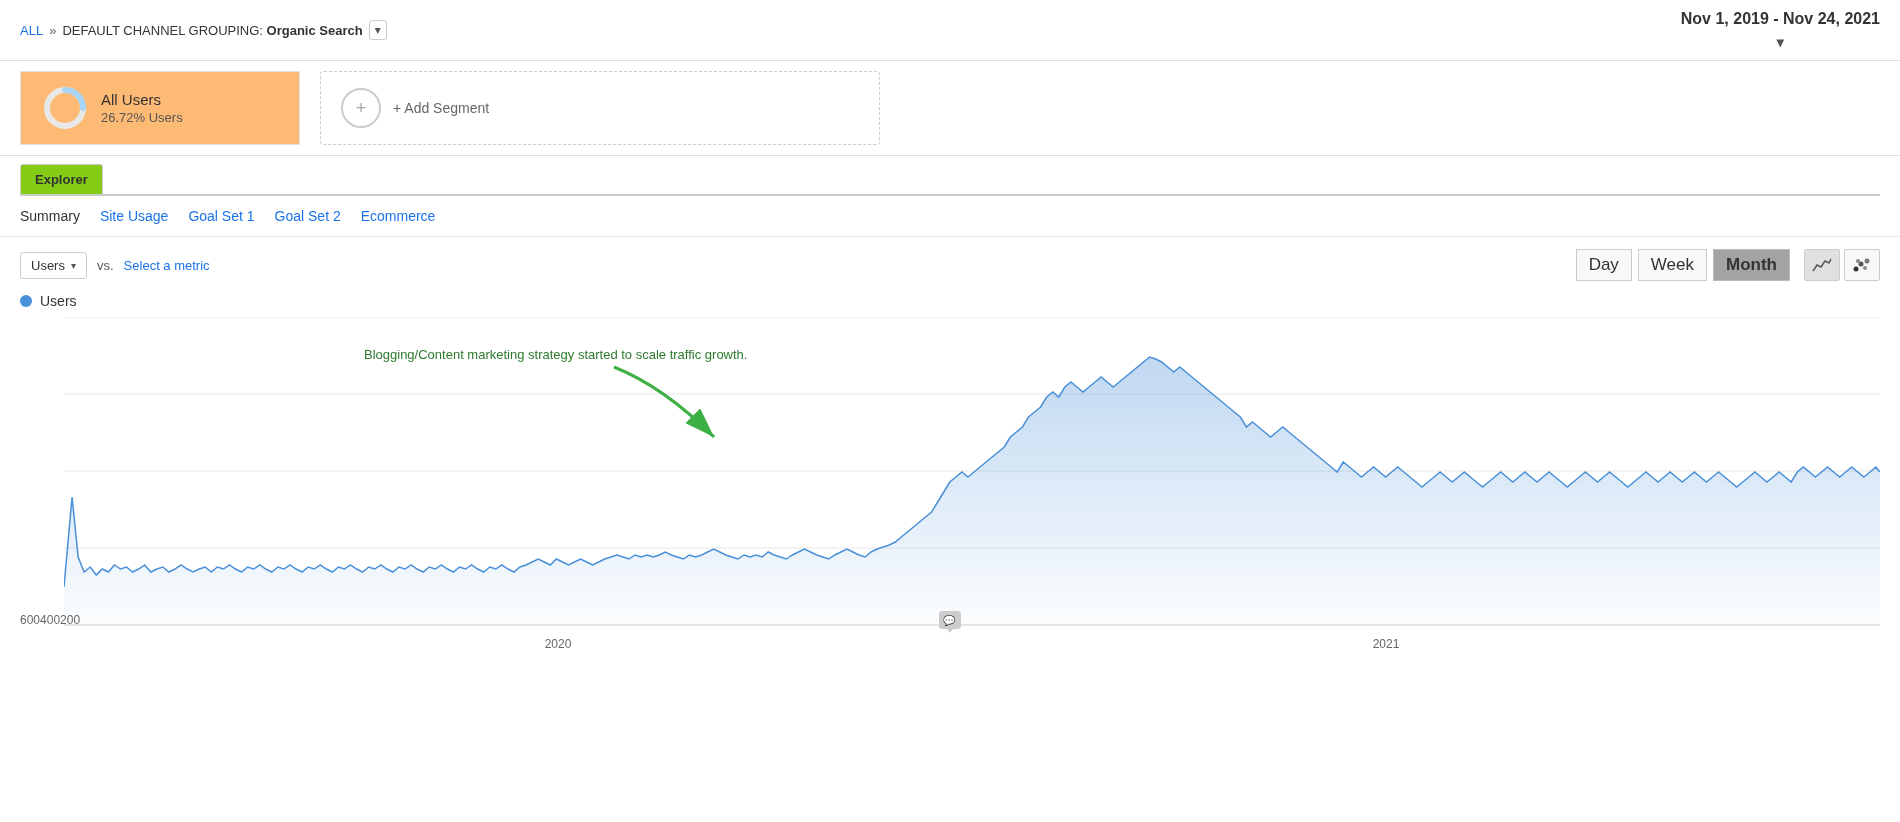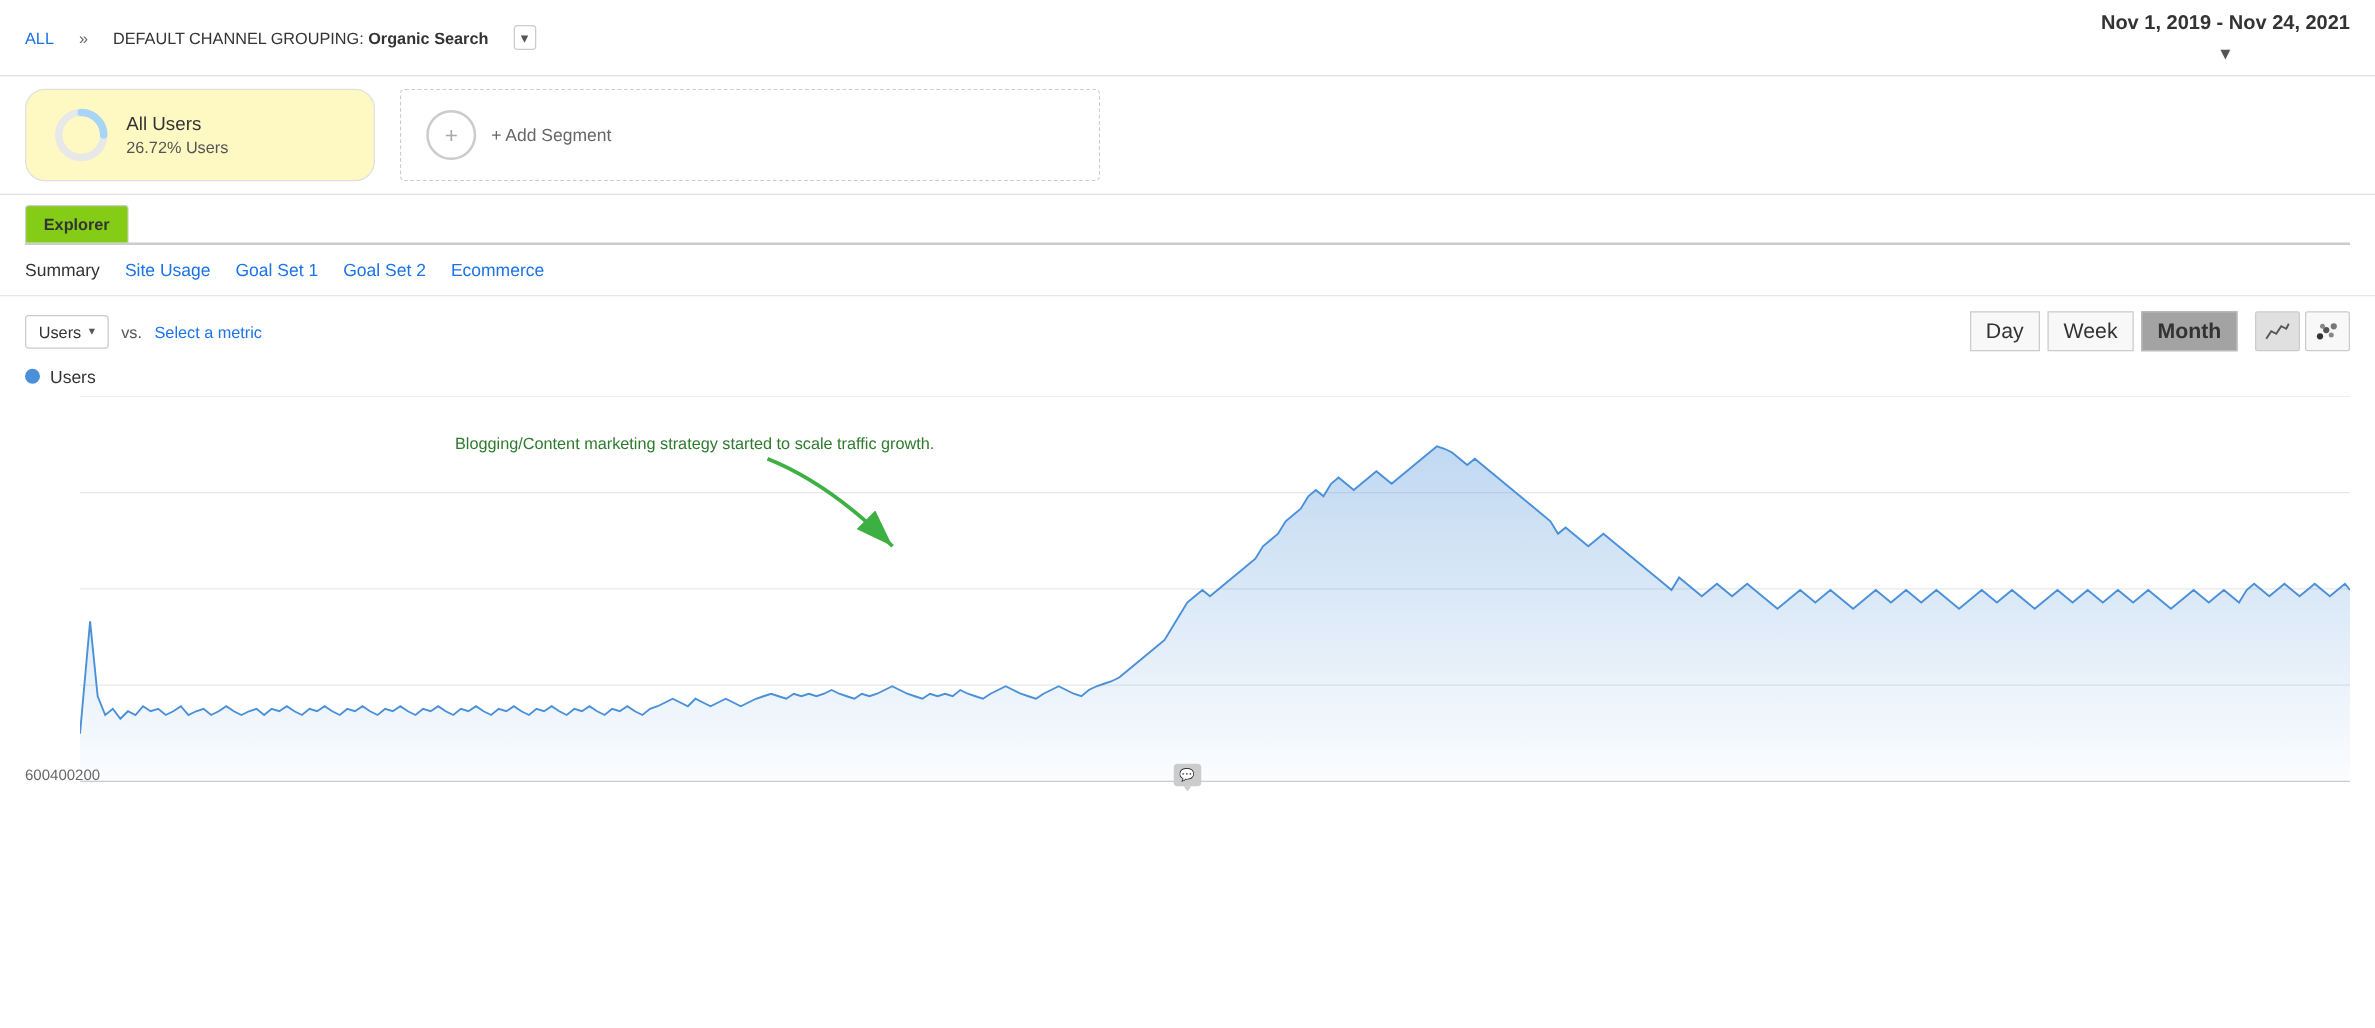--- a/index.html
+++ b/index.html
@@ -8,21 +8,21 @@
     .top-bar {
       display: flex;
       justify-content: space-between;
       align-items: center;
       padding: 10px 20px;
       border-bottom: 1px solid #e0e0e0;
     }
     .breadcrumb {
       display: flex;
       align-items: center;
-      gap: 20px;
+      gap: 6px;
       font-size: 13px;
     }
     .breadcrumb .all-link { color: #1a73e8; font-weight: 500; }
     .breadcrumb .separator { color: #666; }
     .breadcrumb .channel { color: #333; }
     .breadcrumb .dropdown-btn {
       background: none;
       border: 1px solid #ccc;
       border-radius: 3px;
       padding: 2px 5px;
@@ -47,23 +47,23 @@
       gap: 0;
       padding: 10px 20px;
       border-bottom: 1px solid #e0e0e0;
     }
     .segment-card {
       display: flex;
       align-items: center;
       gap: 12px;
       padding: 12px 20px;
       border: 1px solid #e0e0e0;
-      border-radius: 16px;
+      border-radius: 0;
       min-width: 280px;
-      background: #fef9c3;
+      background: #fdba74;
     }
     .segment-card:first-child { margin-right: 20px; }
     .segment-card-add {
       display: flex;
       align-items: center;
       gap: 12px;
       padding: 12px 20px;
       border: 1px dashed #ccc;
       border-radius: 4px;
       min-width: 560px;
@@ -471,18 +471,22 @@
           <defs>
             <marker id="arrowhead" markerWidth="10" markerHeight="7" refX="10" refY="3.5" orient="auto">
               <polygon points="0 0, 10 3.5, 0 7" fill="#3cb043"></polygon>
             </marker>
           </defs>
           <path d="M 30,10 Q 80,30 130,80" stroke="#3cb043" stroke-width="3" fill="none" marker-end="url(#arrowhead)"></path>
         </svg>
       </div>
     </div>
 
+    <div class="x-axis-labels">
+      <span style="margin-left: 80px;">2020</span>
+      <span style="margin-right: 80px;">2021</span>
+    </div>
 
     <div style="position:absolute; bottom:28px; left:50%; transform:translateX(-50%);">
       <div class="chat-icon">💬</div>
     </div>
   </div>
 </div>
 
 </body></html>

